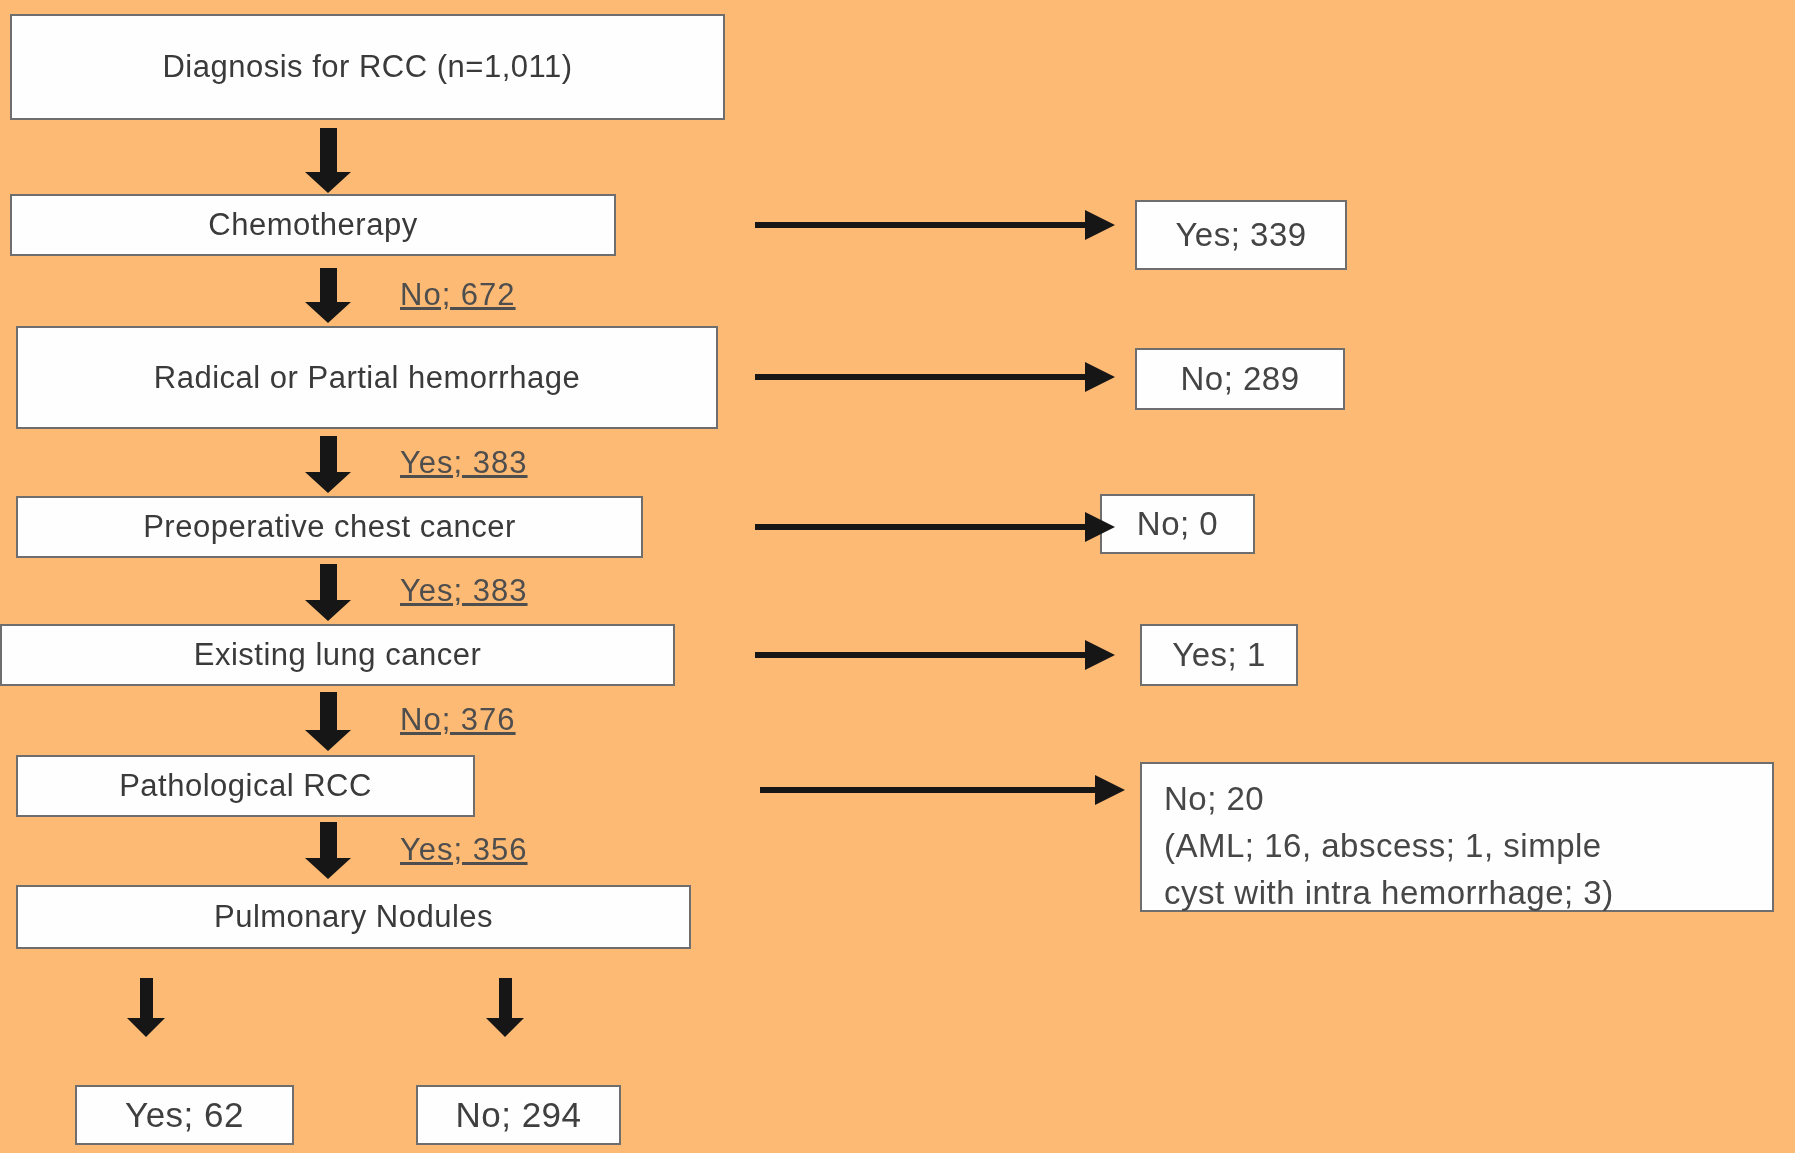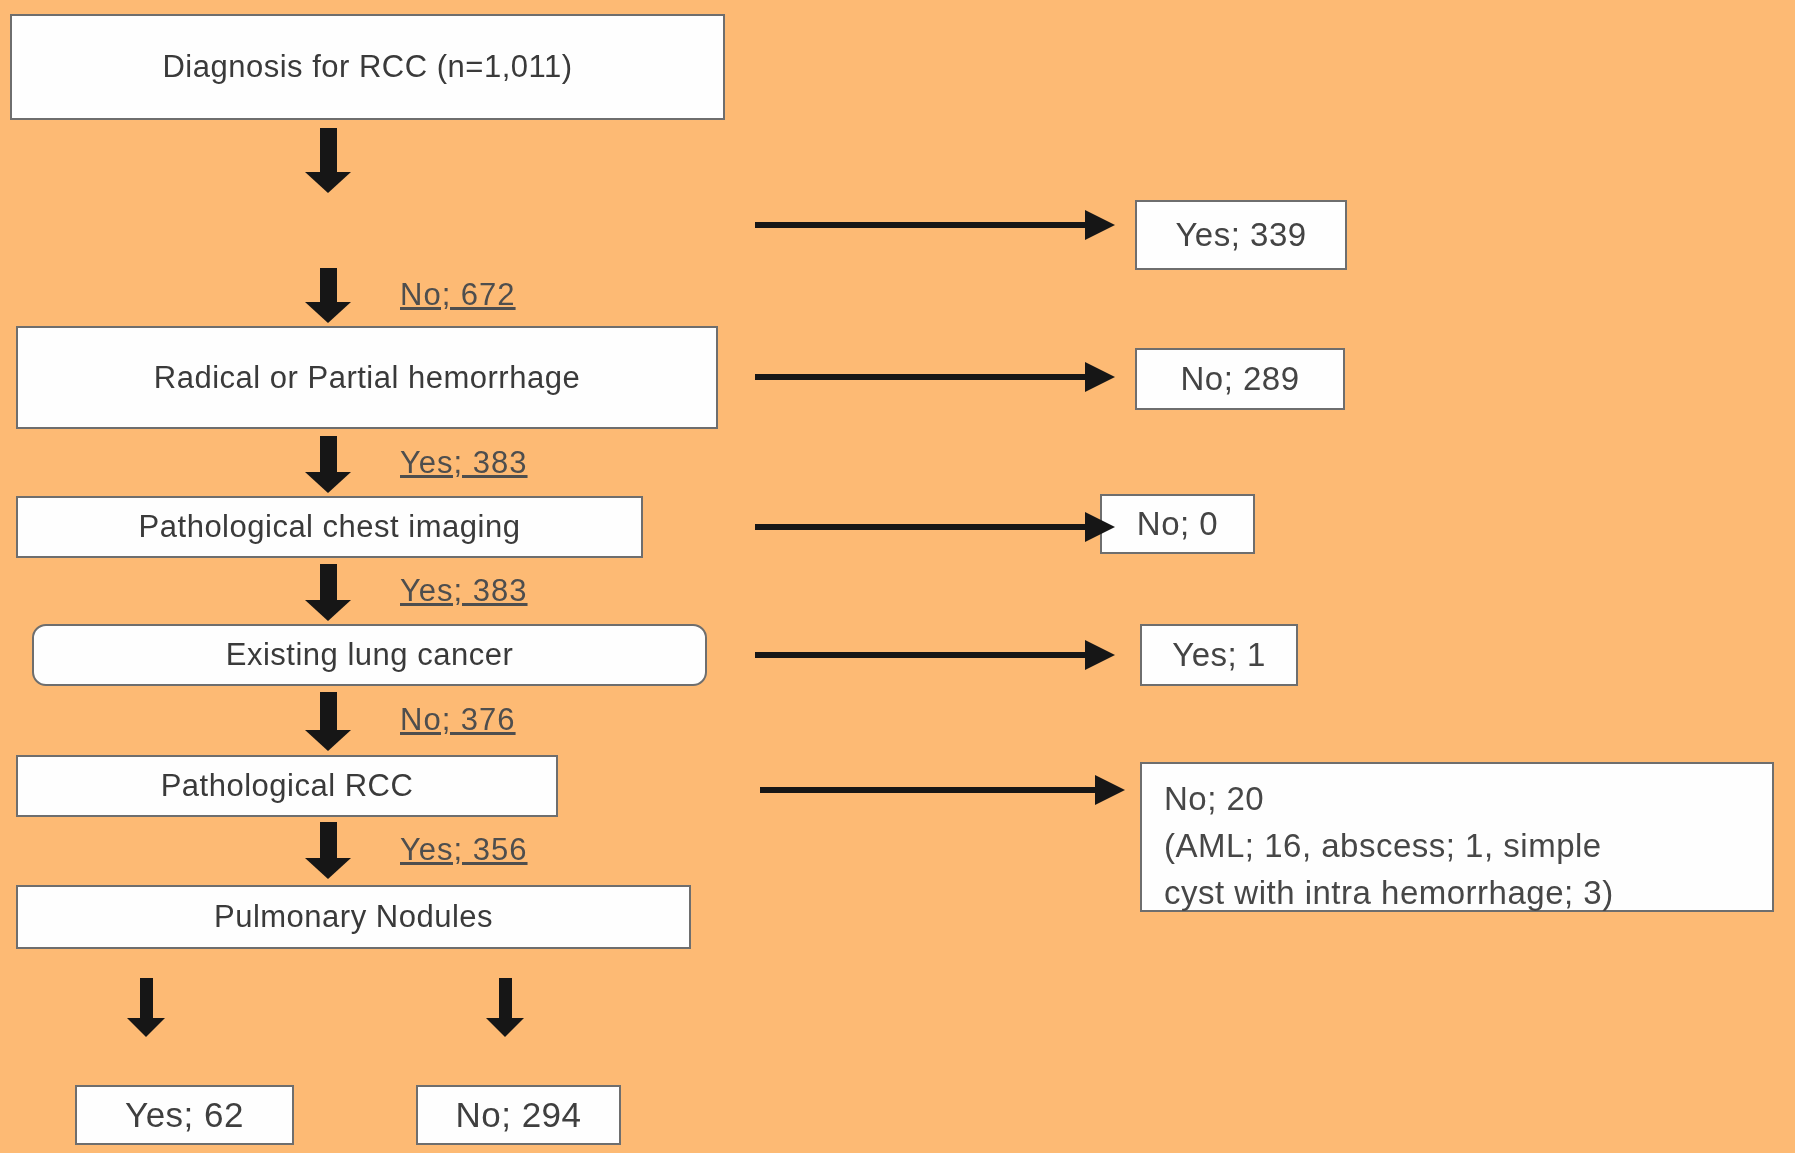--- a/index.html
+++ b/index.html
@@ -108,28 +108,29 @@
     text-decoration: underline;
   }
 </style>
 </head>
 <body>
 
 <div class="canvas">
 
   <div class="node" style="left:10px; top:14px; width:715px; height:106px;">Diagnosis for RCC (n=1,011)</div>
 
+  <div class="node" style="left:10px; top:194px; width:606px; height:62px;">Chemotherapy</div>
 
   <div class="node" style="left:16px; top:326px; width:702px; height:103px;">Radical or Partial hemorrhage</div>
 
-  <div class="node" style="left:16px; top:496px; width:627px; height:62px;">Pathological chest imaging</div>
-
-  <div class="node" style="left:32px; top:624px; width:675px; height:62px;border-radius:14px;">Existing lung cancer</div>
-
-  <div class="node" style="left:16px; top:755px; width:542px; height:62px;">Pathological RCC</div>
+  <div class="node" style="left:16px; top:496px; width:627px; height:62px;">Preoperative chest cancer</div>
+
+  <div class="node" style="left:0; top:624px; width:675px; height:62px;">Existing lung cancer</div>
+
+  <div class="node" style="left:16px; top:755px; width:459px; height:62px;">Pathological RCC</div>
 
   <div class="node" style="left:16px; top:885px; width:675px; height:64px;">Pulmonary Nodules</div>
 
   <div class="node small" style="left:1135px; top:200px; width:212px; height:70px;">Yes; 339</div>
 
   <div class="node small" style="left:1135px; top:348px; width:210px; height:62px;">No; 289</div>
 
   <div class="node small" style="left:1100px; top:494px; width:155px; height:60px;">No; 0</div>
 
   <div class="node small" style="left:1140px; top:624px; width:158px; height:62px;">Yes; 1</div>

